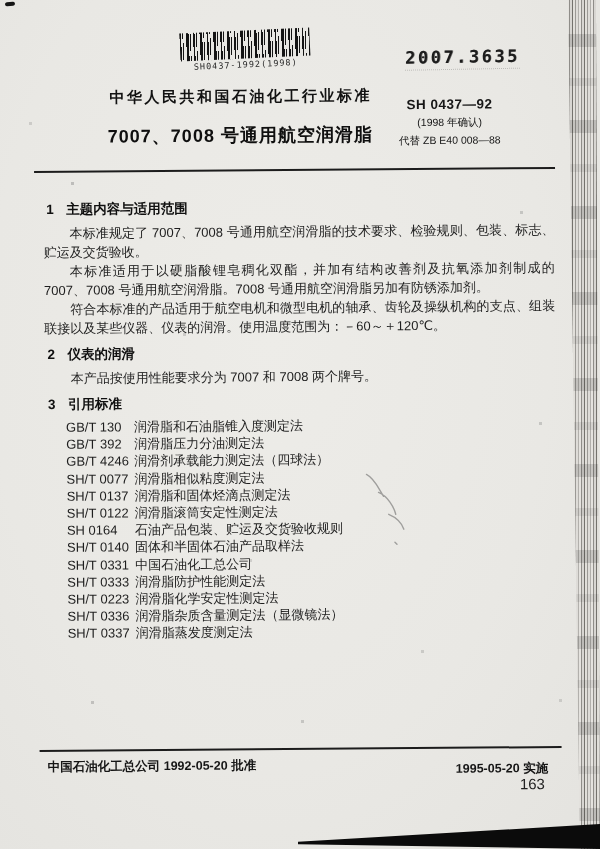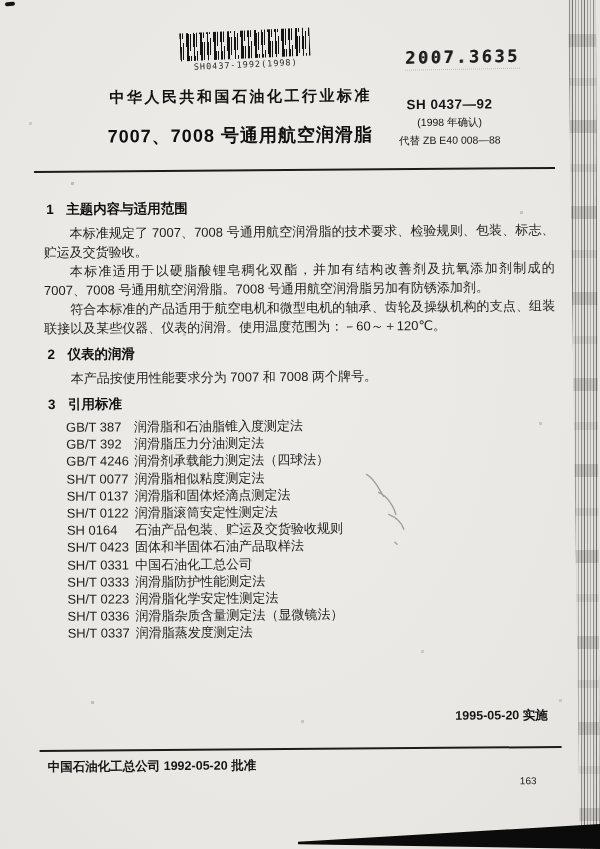--- a/index.html
+++ b/index.html
@@ -54,22 +54,22 @@
   .sec-no{display:inline-block;min-width:20px;padding-left:3px;}
   .body-text p{margin:0;text-indent:2em;}
   .gap-md{height:5px;}
   .ref-list{margin:7px 0 0 21px;line-height:17.2px;font-size:13px;text-align:left;}
   .ref-row{white-space:nowrap;}
   .ref-code{display:inline-block;width:68px;}
 
   
   .rule-bottom{position:absolute;left:37px;top:748px;width:522px;height:2px;background:#1c1c1c;}
   .footer-approval{position:absolute;left:45px;top:757px;font-size:12.5px;font-weight:bold;color:#161616;white-space:nowrap;}
-  .footer-impl{position:absolute;left:453px;top:709px;font-size:12.5px;font-weight:bold;color:#161616;white-space:nowrap;}
-  .page-num{position:absolute;left:517px;top:777px;font-size:10px;color:#222;}
+  .footer-impl{position:absolute;left:453px;top:762px;font-size:12.5px;font-weight:bold;color:#161616;white-space:nowrap;}
+  .page-num{position:absolute;left:517px;top:777px;font-size:15px;color:#222;}
 </style>
 </head>
 <body>
 
 <div class="page">
 
   <div class="page-rotate">
 
     <div class="barcode">
       <div class="barcode-bars"></div>
@@ -104,28 +104,28 @@
         <span class="sec-no">2</span><span>仪表的润滑</span>
       </div>
       <p>本产品按使用性能要求分为 7007 和 7008 两个牌号。</p>
 
       <div class="gap-md"></div>
       <div class="sec-head later">
         <span class="sec-no">3</span><span>引用标准</span>
       </div>
 
       <div class="ref-list">
-        <div class="ref-row"><span class="ref-code">GB/T 387</span><span>润滑脂和石油脂锥入度测定法</span></div>
+        <div class="ref-row"><span class="ref-code">GB/T 130</span><span>润滑脂和石油脂锥入度测定法</span></div>
         <div class="ref-row"><span class="ref-code">GB/T 392</span><span>润滑脂压力分油测定法</span></div>
         <div class="ref-row"><span class="ref-code">GB/T 4246</span><span>润滑剂承载能力测定法（四球法）</span></div>
         <div class="ref-row"><span class="ref-code">SH/T 0077</span><span>润滑脂相似粘度测定法</span></div>
         <div class="ref-row"><span class="ref-code">SH/T 0137</span><span>润滑脂和固体烃滴点测定法</span></div>
         <div class="ref-row"><span class="ref-code">SH/T 0122</span><span>润滑脂滚筒安定性测定法</span></div>
         <div class="ref-row"><span class="ref-code">SH 0164</span><span>石油产品包装、贮运及交货验收规则</span></div>
-        <div class="ref-row"><span class="ref-code">SH/T 0423</span><span>固体和半固体石油产品取样法</span></div>
+        <div class="ref-row"><span class="ref-code">SH/T 0140</span><span>固体和半固体石油产品取样法</span></div>
         <div class="ref-row"><span class="ref-code">SH/T 0331</span><span>中国石油化工总公司</span></div>
         <div class="ref-row"><span class="ref-code">SH/T 0333</span><span>润滑脂防护性能测定法</span></div>
         <div class="ref-row"><span class="ref-code">SH/T 0223</span><span>润滑脂化学安定性测定法</span></div>
         <div class="ref-row"><span class="ref-code">SH/T 0336</span><span>润滑脂杂质含量测定法（显微镜法）</span></div>
         <div class="ref-row"><span class="ref-code">SH/T 0337</span><span>润滑脂蒸发度测定法</span></div>
       </div>
     </div>
 
     <div class="rule-bottom"></div>
     <div class="footer-approval">中国石油化工总公司 1992-05-20 批准</div>

